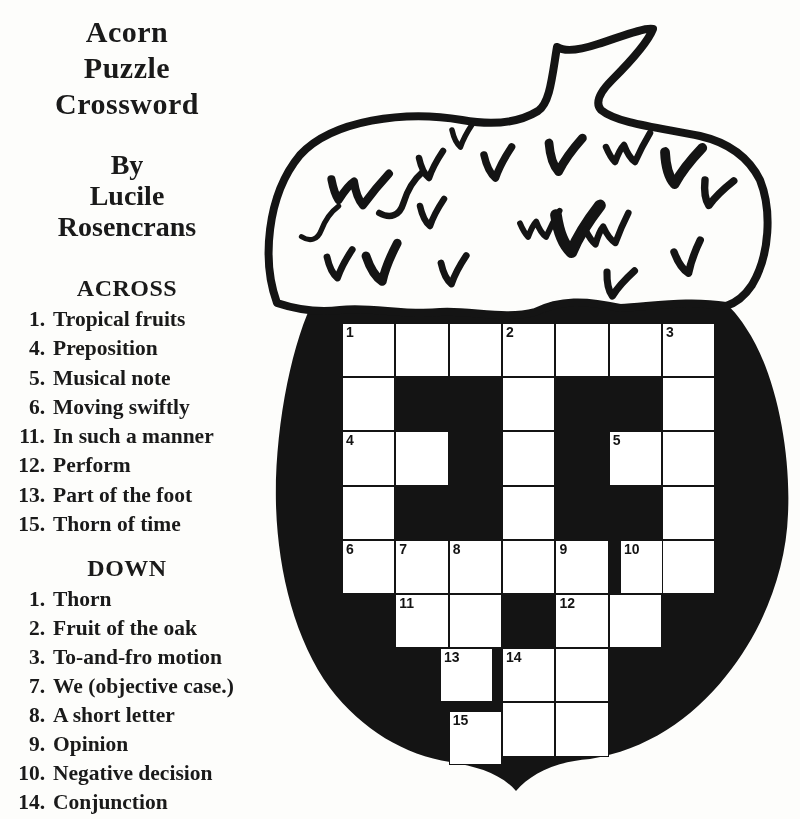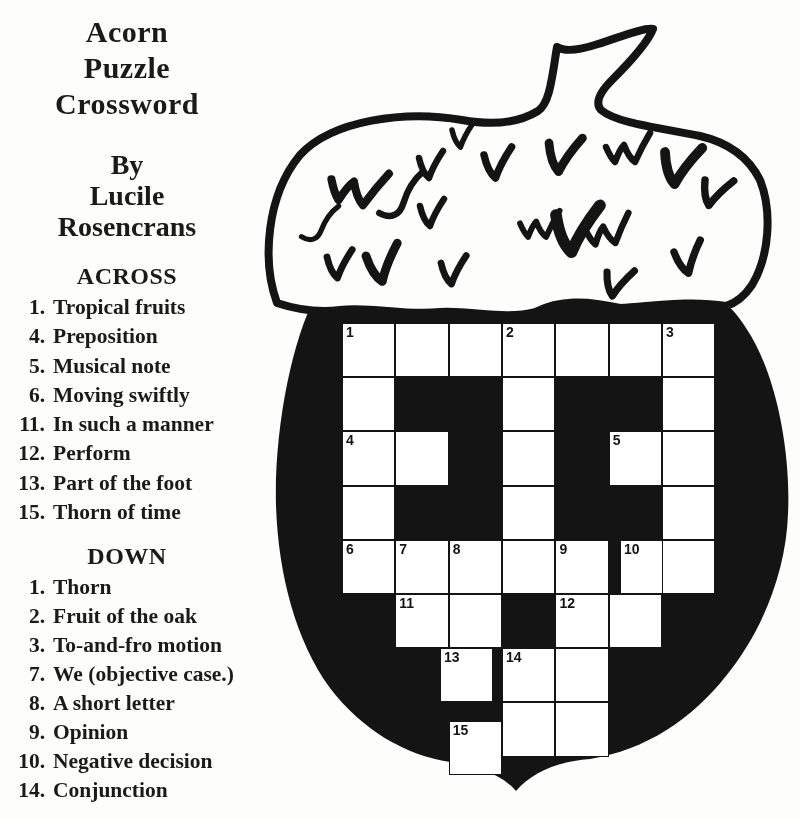--- a/index.html
+++ b/index.html
@@ -4,21 +4,21 @@
 <style>
   html,body{margin:0;padding:0;background:#fff;}
   .page{position:relative;width:800px;height:819px;background:#fdfdfb;overflow:hidden;
         font-family:"Liberation Serif",serif;color:#1a1a1a;}
   
   .left{position:absolute;left:0;top:0;width:254px;}
   .title{margin:14px 0 0;font-size:30px;line-height:36px;font-weight:bold;text-align:center;letter-spacing:.5px;}
   .title span{display:block;}
   .byline{margin-top:27px;font-size:28px;line-height:31px;font-weight:bold;text-align:center;}
   .byline span{display:block;}
-  .sec-head{margin:19px 0 0;font-size:24px;line-height:30px;font-weight:bold;text-align:center;letter-spacing:.5px;}
+  .sec-head{margin:31px 0 0;font-size:24px;line-height:30px;font-weight:bold;text-align:center;letter-spacing:.5px;}
   .sec-head.down{margin-top:14px;}
   ul.clues{list-style:none;margin:2px 0 0;padding:0;font-size:21.5px;font-weight:bold;line-height:29.3px;}
   ul.clues.down{line-height:29px;}
   .clue{display:flex;white-space:nowrap;}
   .cnum{flex:0 0 45px;width:45px;text-align:right;}
   .ctext{margin-left:8px;}
   
   svg.acorn{position:absolute;left:0;top:0;width:800px;height:819px;pointer-events:none;}
   
   .grid{position:absolute;left:342px;top:323px;width:374px;height:434px;}
@@ -140,21 +140,21 @@
         <span class="cellnum">12</span>
       </div>
       <div class="cell" style="left: 266.75px; top: 271px;"></div>
       <div class="cell" style="left: 89px; top: 325.2px; margin-left: 9px;">
         <span class="cellnum">13</span>
       </div>
       <div class="cell" style="left: 160.05px; top: 325.2px;">
         <span class="cellnum">14</span>
       </div>
       <div class="cell" style="left: 213.4px; top: 325.2px;"></div>
-      <div class="cell" style="left: 106.7px; top: 398px; text-decoration: underline;">
+      <div class="cell" style="left: 106.7px; top: 388px; text-decoration: underline;">
         <span class="cellnum">15</span>
       </div>
       <div class="cell" style="left: 160.05px; top: 379.4px;"></div>
       <div class="cell" style="left: 213.4px; top: 379.4px;"></div>
     </div>
 
   <div class="left">
     <h1 class="title">
       <span>Acorn</span>
       <span>Puzzle</span>

